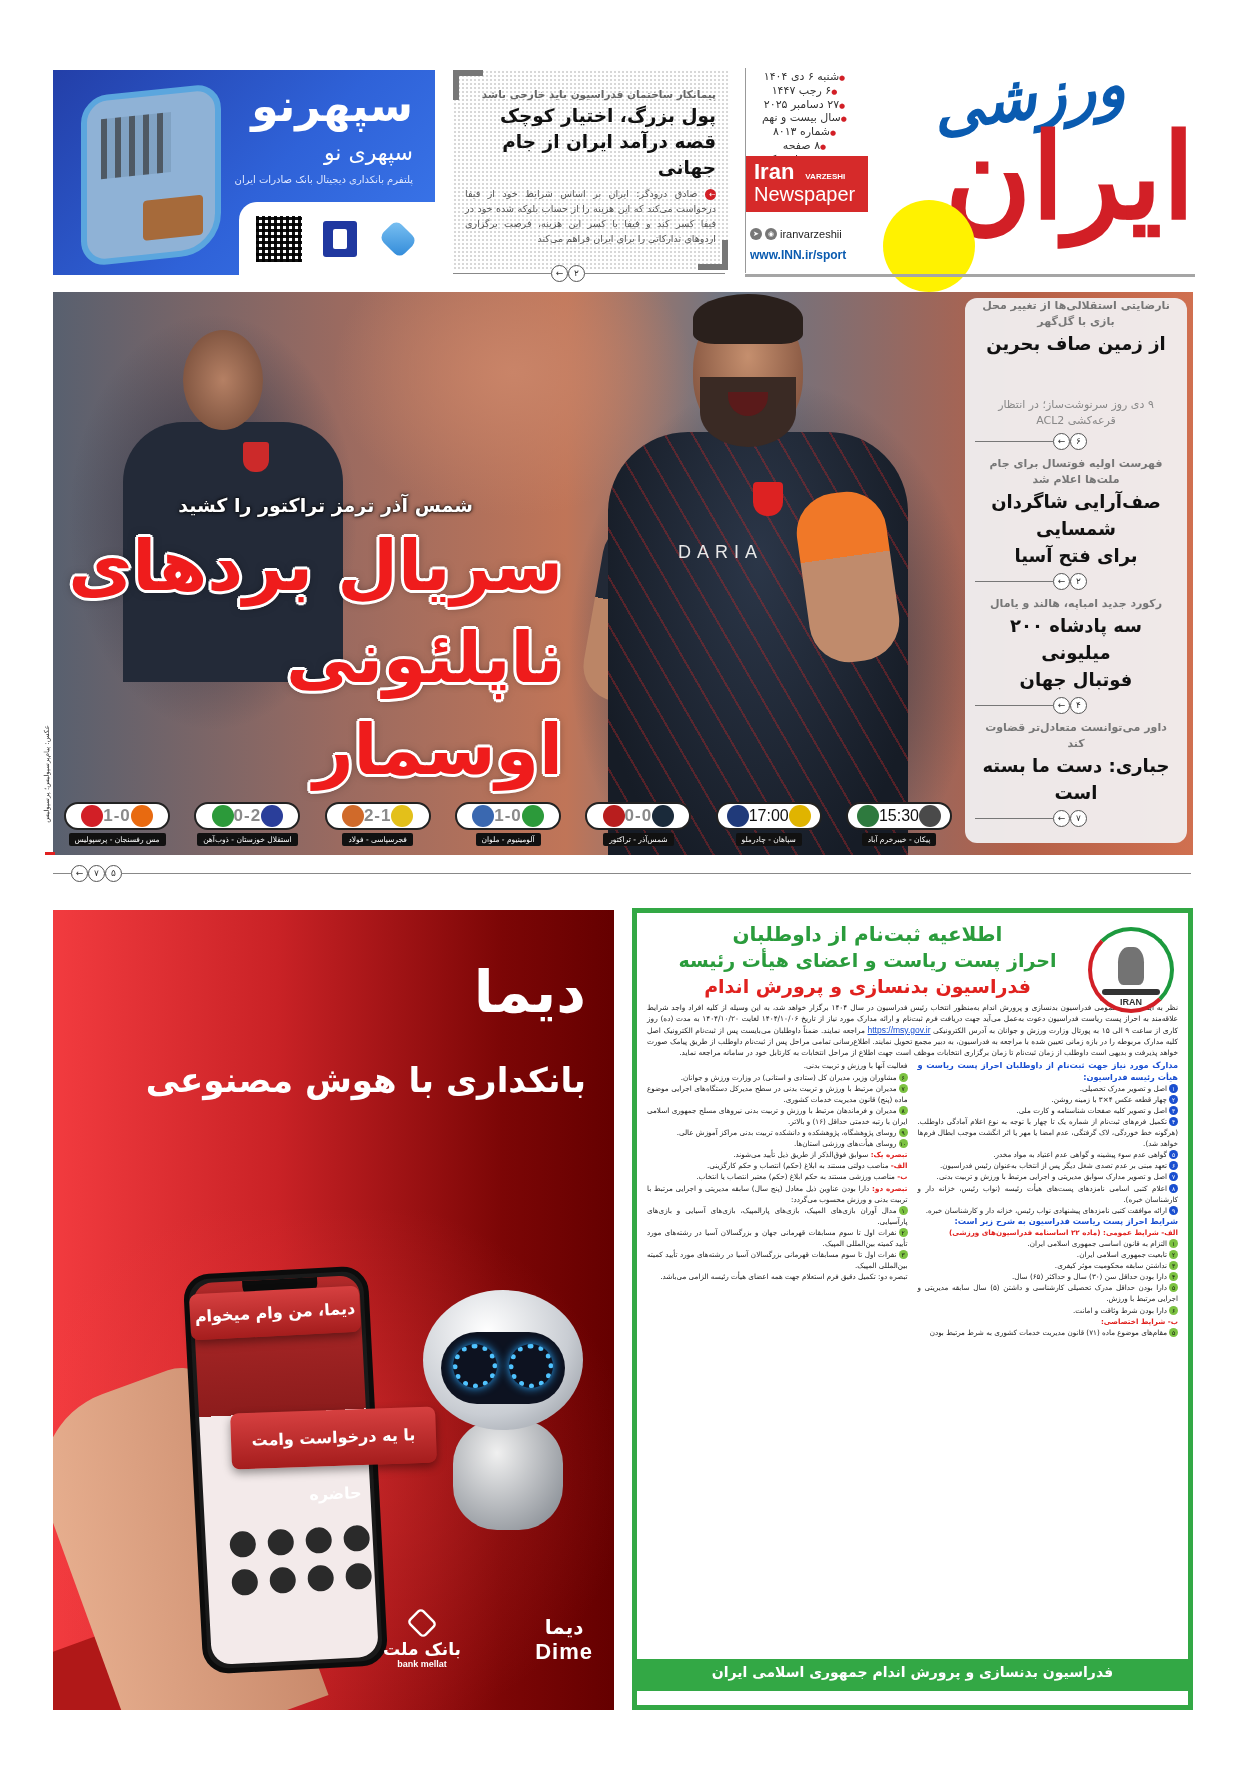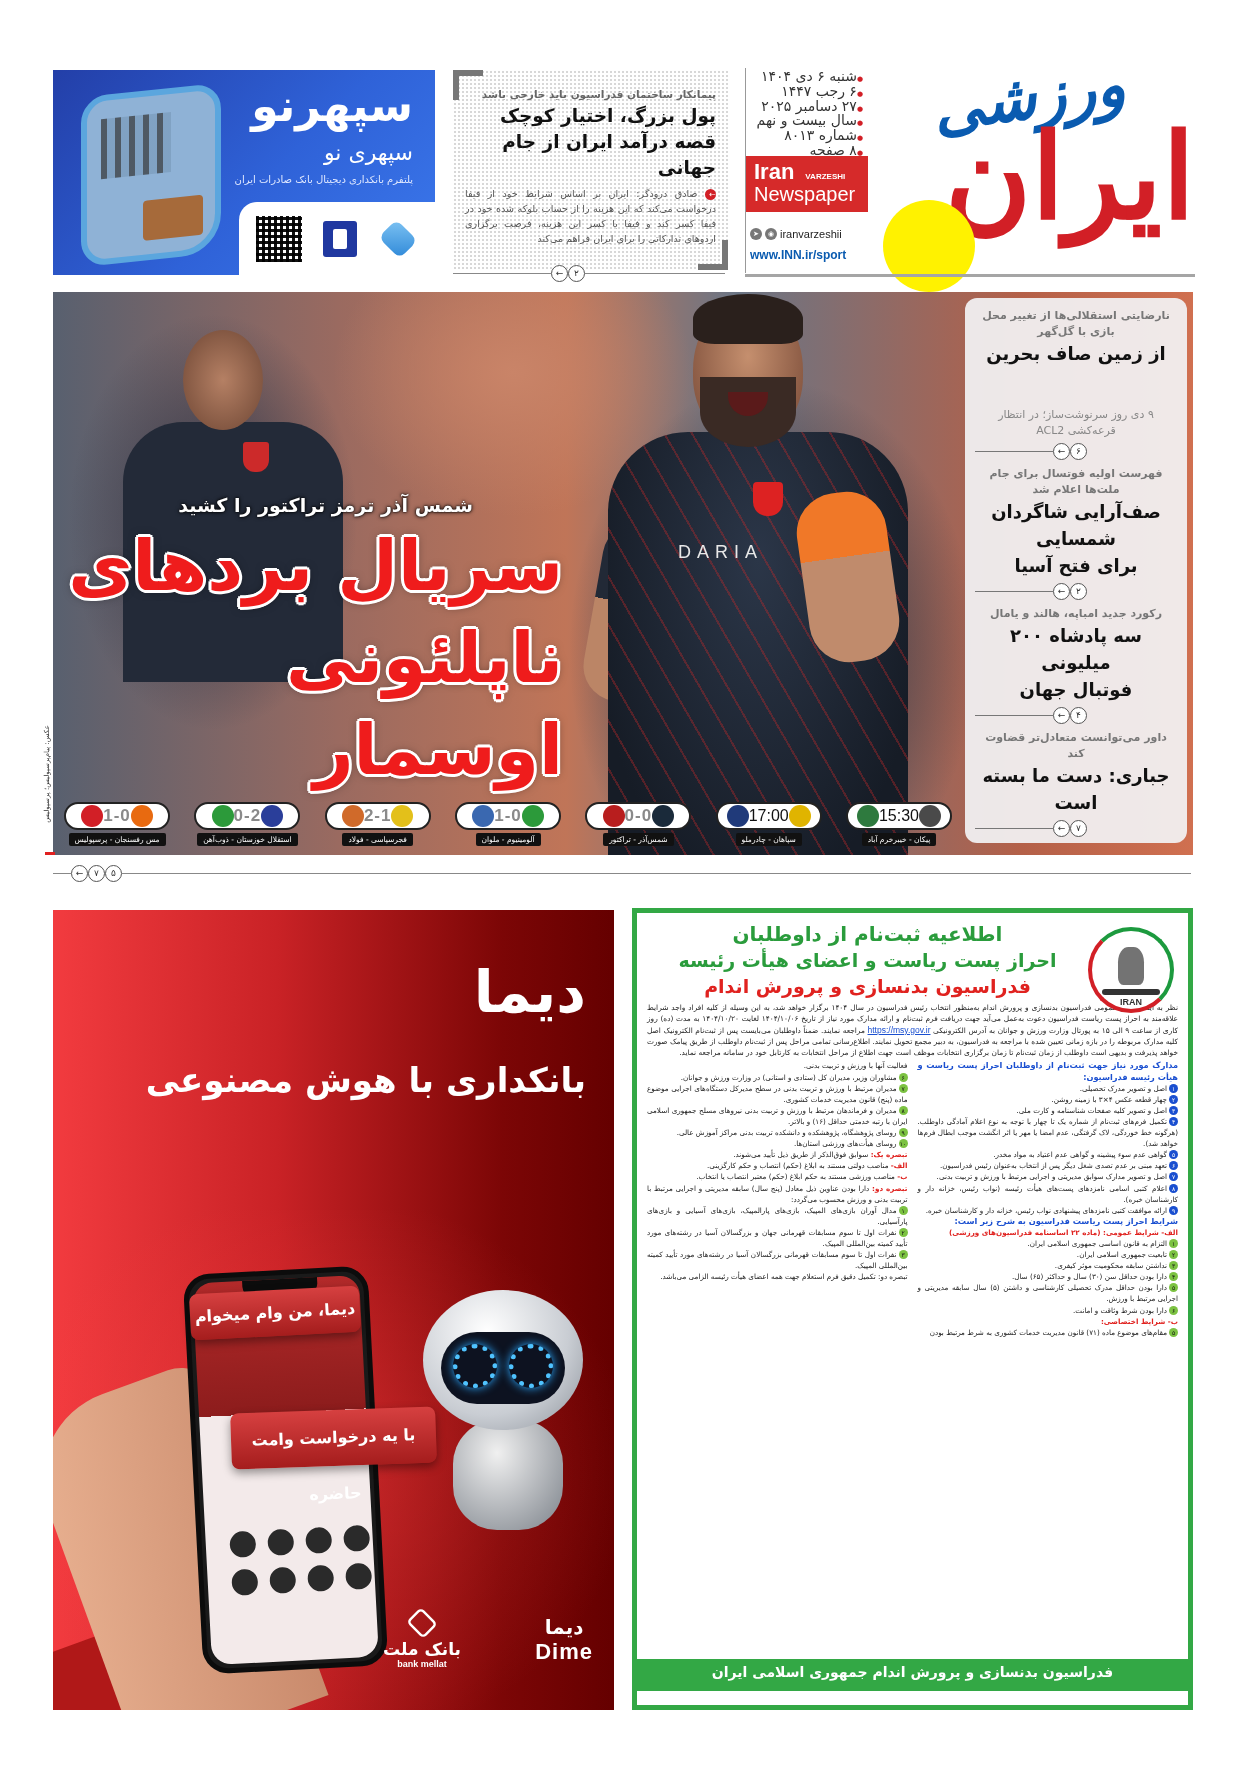--- a/index.html
+++ b/index.html
@@ -9,21 +9,21 @@
 
   
   .masthead { position: absolute; left: 750px; top: 60px; width: 445px; height: 215px; }
   .logo-word-top { position: absolute; right: 70px; top: 0; font-family: "DejaVu Serif", serif; font-size: 62px; font-weight: bold; color: #0a5bb0; font-style: italic; transform: rotate(-8deg); }
   .logo-word-main { position: absolute; right: 0; top: 58px; font-family: "DejaVu Serif", serif; font-size: 118px; font-weight: bold; color: #d21f26; line-height: 1; letter-spacing: -4px; }
   .logo-sun { position: absolute; left: 133px; top: 140px; width: 92px; height: 92px; border-radius: 50%; background: #fff200; }
   .header-rule { position: absolute; left: 745px; top: 274px; width: 450px; height: 3px; background: #a5a5a5; }
 
   .info-col { position: absolute; left: 745px; top: 68px; width: 122px; height: 205px; border-left: 1px solid #999; }
   .issue-list { list-style: none; padding: 0 4px 0 0; margin-top: 3px; }
-  .issue-list li { font-size: 14px; color: #333; line-height: 11.8px; text-align: right; }
+  .issue-list li { font-size: 11px; color: #333; line-height: 11.8px; text-align: center; }
   .issue-list li::before { content: "\25CF "; color: #d21f26; font-size: 7px; }
   .brand-box { position: absolute; left: 0; top: 88px; width: 122px; height: 56px; background: #d62a2a; color: #fff; padding: 6px 8px; }
   .brand-iran { font-family: "Liberation Sans", sans-serif; font-weight: bold; font-size: 22px; line-height: 20px; }
   .brand-varzeshi { font-family: "Liberation Sans", sans-serif; font-size: 8px; font-weight: bold; margin-left: 11px; }
   .brand-news { font-family: "Liberation Sans", sans-serif; font-size: 20px; line-height: 22px; }
   .social-row { position: absolute; left: 4px; top: 160px; display: flex; align-items: center; gap: 3px; font-family: "Liberation Sans", sans-serif; font-size: 11px; color: #222; }
   .soc-icon { width: 12px; height: 12px; border-radius: 50%; background: #777; display: inline-block; color: #fff; font-size: 7px; text-align: center; line-height: 12px; }
   .site-url { position: absolute; left: 4px; top: 180px; font-family: "Liberation Sans", sans-serif; font-weight: bold; font-size: 12px; color: #0a5bb0; }
 
   
@@ -76,21 +76,21 @@
   .pb-body { position: absolute; left: 0; top: 110px; width: 220px; height: 260px; border-radius: 60px 60px 0 0; background: #232a38; }
   .pb-body::after { content: ""; position: absolute; left: 120px; top: 20px; width: 26px; height: 30px; background: #cc2a2a; border-radius: 3px 3px 12px 12px; }
 
   .hero-kicker { position: absolute; left: 20px; top: 202px; width: 400px; text-align: right; font-size: 19px; font-weight: bold; color: #fff; text-shadow: 0 0 4px #000, 0 0 2px #000; }
   .hero-title { position: absolute; left: 10px; top: 228px; width: 500px; text-align: right; font-size: 70px; font-weight: bold; color: #ef1c1c; line-height: 92px; -webkit-text-stroke: 0; text-shadow: 3px 0 0 #fff, -3px 0 0 #fff, 0 3px 0 #fff, 0 -3px 0 #fff, 2px 2px 0 #fff, -2px -2px 0 #fff, 2px -2px 0 #fff, -2px 2px 0 #fff, 0 0 10px rgba(0,0,0,.5); }
   .photo-credit { position: absolute; left: 42px; top: 690px; width: 10px; height: 170px; }
   .photo-credit span { position: absolute; left: -75px; top: 80px; width: 160px; transform: rotate(-90deg); font-size: 7px; color: #333; white-space: nowrap; text-align: center; }
   .credit-bar { position: absolute; left: 45px; top: 852px; width: 10px; height: 3px; background: #e02020; }
 
   
-  .side-panel { position: absolute; left: 912px; top: 6px; width: 222px; height: 545px; background: rgba(242,242,244,.93); border-radius: 12px; padding: 10px 10px 6px 10px; text-align: center; }
+  .side-panel { position: absolute; left: 912px; top: 6px; width: 222px; height: 545px; background: rgba(242,242,244,.93); border-radius: 12px; padding: 0 10px 6px 10px; text-align: center; }
   .sp-item { position: relative; }
   .sp-kicker { font-size: 11px; color: #777; font-weight: bold; line-height: 16px; }
   .sp-title { font-size: 18px; font-weight: bold; color: #111; line-height: 27px; }
   .sp-sub { font-size: 11px; color: #888; line-height: 16px; margin-top: 40px; }
   .sp-ref { display: flex; align-items: center; justify-content: flex-start; margin: 4px 0 6px 0; direction: ltr; }
   .sp-ref .line { flex: 1; height: 1px; background: #777; order: 0; }
   .sp-ref .cwrap { display: flex; gap: 0; order: 1; margin-right: 90px; }
 
   
   .scores { position: absolute; left: 10px; top: 510px; width: 890px; height: 50px; display: flex; direction: rtl; justify-content: space-between; }

